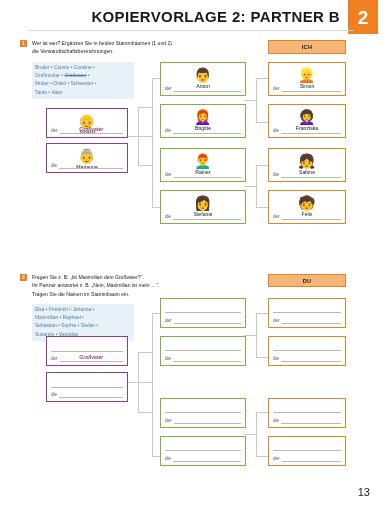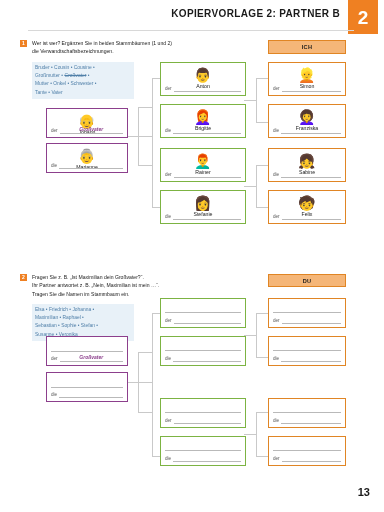--- a/index.html
+++ b/index.html
@@ -8,21 +8,21 @@
     font-family:"Liberation Sans",sans-serif;
     position:relative;overflow:hidden;
     -webkit-font-smoothing:antialiased;
   }
 
   
   .header{position:absolute;left:0;top:0;width:384px;height:34px;}
   .header-rule{position:absolute;left:28px;top:30px;width:326px;height:1px;background:#d8d8d8;}
   .header-title{
     position:absolute;right:44px;top:8px;
-    font-size:10px;font-weight:bold;letter-spacing:.35px;color:#1a1a1a;
+    font-size:15px;font-weight:bold;letter-spacing:.35px;color:#1a1a1a;
     text-align:right;white-space:nowrap;
   }
   .header-badge{
     position:absolute;right:6px;top:0;width:30px;height:34px;
     background:#ef8022;color:#ffffff;
     font-size:19px;font-weight:bold;
     display:flex;align-items:center;justify-content:center;
     line-height:1;
   }
 
@@ -81,21 +81,21 @@
     display:flex;align-items:center;justify-content:center;
     font-size:5.6px;font-weight:bold;color:#1a1a1a;letter-spacing:.3px;
   }
 
   
   .conn{position:absolute;background:#c9c9c9;}
   .conn.v{width:.8px;}
   .conn.h{height:.8px;}
   .pageno{
     position:absolute;right:14px;bottom:14px;
-    font-size:11px;font-weight:bold;color:#1a1a1a;text-align:right;
+    font-size:11px;font-weight:normal;color:#1a1a1a;text-align:right;
   }
 </style>
 </head>
 <body>
 
 <div class="header">
   <div class="header-title">KOPIERVORLAGE 2: PARTNER B</div>
   <div class="header-badge">2</div>
   <div class="header-rule"></div>
 </div>

